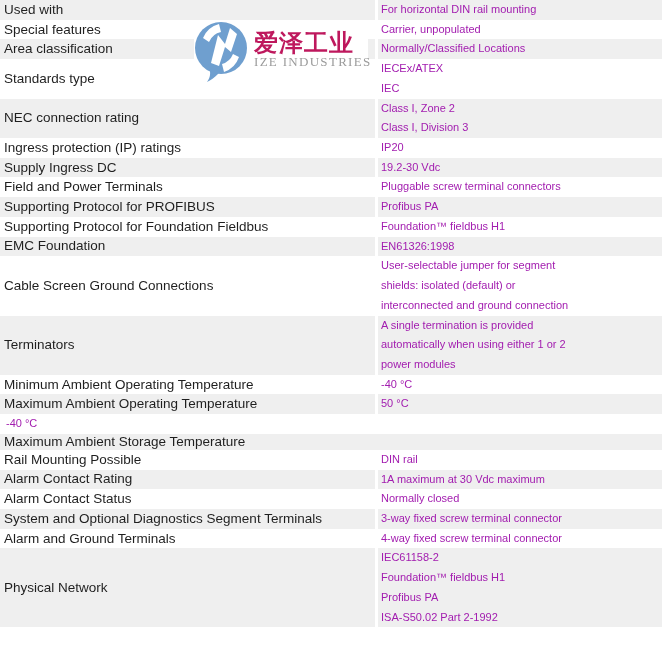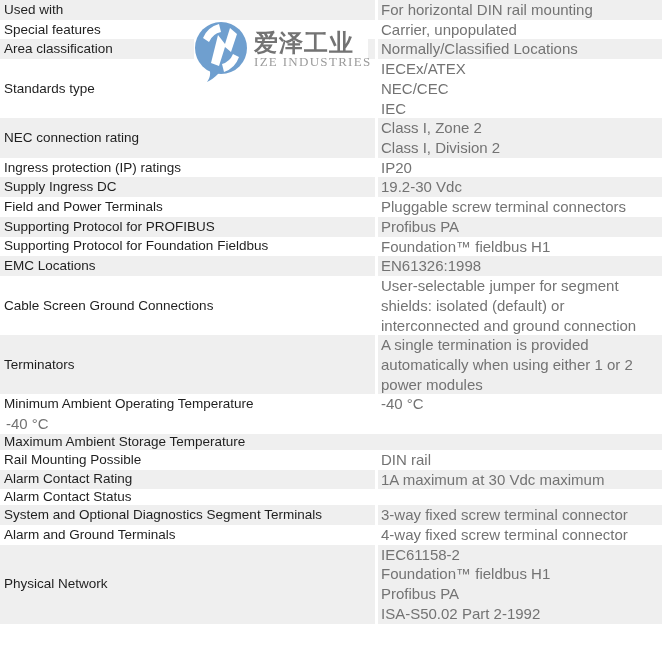--- a/index.html
+++ b/index.html
@@ -9,30 +9,30 @@
 
   
   .spec-table { position:absolute; left:0; top:0; width:662px; }
   .row { display:flex; width:662px; background:#ffffff; }
   .row.shaded { background:#efefef; }
   .lab {
     width:375px; padding-left:4px; display:flex; align-items:center;
     font-size:13.5px; line-height:16px; color:#1f1f1f;
   }
   .val { flex:1; border-left:3px solid #ffffff; padding-left:3px; }
-  .vline { font-size:15px; line-height:19.73px; height:19.73px;
-    color:#737373; white-space:nowrap; }
+  .vline { font-size:11px; line-height:19.73px; height:19.73px;
+    color:#a21caf; white-space:nowrap; }
   .lab-inner { display:block; }
 
   
   .logo-bg { position:absolute; left:194px; top:20px; width:174px; height:71px;
     background:#ffffff; }
   .logo-icon { position:absolute; left:194px; top:21px; }
   .logo-cn { position:absolute; left:254px; top:27px; width:110px;
-    font-size:24px; font-weight:bold; letter-spacing:1px; color:#737373;
+    font-size:24px; font-weight:bold; letter-spacing:1px; color:#be185d;
     white-space:nowrap; }
   .logo-en { position:absolute; left:254px; top:54px;
     font-size:13px; letter-spacing:1.3px; color:#9b9b9b; white-space:nowrap;font-family:Liberation Serif, serif; }
 </style>
 </head>
 <body>
 
 <div class="page">
 
   <div class="spec-table">
@@ -59,31 +59,30 @@
         <div class="val">
           <div class="vline">Normally/Classified Locations</div>
         </div>
       </div>
       <div class="row">
         <div class="lab">
           <span class="lab-inner">Standards type</span>
         </div>
         <div class="val">
           <div class="vline">IECEx/ATEX</div>
-          <div class="vline">NEC/CEC</div>
           <div class="vline">IEC</div>
         </div>
       </div>
       <div class="row shaded">
         <div class="lab">
           <span class="lab-inner">NEC connection rating</span>
         </div>
         <div class="val">
           <div class="vline">Class I, Zone 2</div>
-          <div class="vline">Class I, Division 2</div>
+          <div class="vline">Class I, Division 3</div>
         </div>
       </div>
       <div class="row">
         <div class="lab">
           <span class="lab-inner">Ingress protection (IP) ratings</span>
         </div>
         <div class="val">
           <div class="vline">IP20</div>
         </div>
       </div>
@@ -114,21 +113,21 @@
       <div class="row">
         <div class="lab">
           <span class="lab-inner">Supporting Protocol for Foundation Fieldbus</span>
         </div>
         <div class="val">
           <div class="vline">Foundation™ fieldbus H1</div>
         </div>
       </div>
       <div class="row shaded">
         <div class="lab">
-          <span class="lab-inner">EMC Locations</span>
+          <span class="lab-inner">EMC Foundation</span>
         </div>
         <div class="val">
           <div class="vline">EN61326:1998</div>
         </div>
       </div>
       <div class="row">
         <div class="lab">
           <span class="lab-inner">Cable Screen Ground Connections</span>
         </div>
         <div class="val">
@@ -148,20 +147,28 @@
         </div>
       </div>
       <div class="row">
         <div class="lab">
           <span class="lab-inner">Minimum Ambient Operating Temperature</span>
         </div>
         <div class="val">
           <div class="vline">-40 °C</div>
         </div>
       </div>
+      <div class="row shaded">
+        <div class="lab">
+          <span class="lab-inner">Maximum Ambient Operating Temperature</span>
+        </div>
+        <div class="val">
+          <div class="vline">50 °C</div>
+        </div>
+      </div>
       <div class="row">
         <div class="val">
           <div class="vline">-40 °C</div>
         </div>
       </div>
       <div class="row shaded">
         <div class="lab">
           <span class="lab-inner">Maximum Ambient Storage Temperature</span>
         </div>
       </div>
@@ -177,20 +184,23 @@
         <div class="lab">
           <span class="lab-inner">Alarm Contact Rating</span>
         </div>
         <div class="val">
           <div class="vline">1A maximum at 30 Vdc maximum</div>
         </div>
       </div>
       <div class="row">
         <div class="lab">
           <span class="lab-inner">Alarm Contact Status</span>
+        </div>
+        <div class="val">
+          <div class="vline">Normally closed</div>
         </div>
       </div>
       <div class="row shaded">
         <div class="lab">
           <span class="lab-inner">System and Optional Diagnostics Segment Terminals</span>
         </div>
         <div class="val">
           <div class="vline">3-way fixed screw terminal connector</div>
         </div>
       </div>

